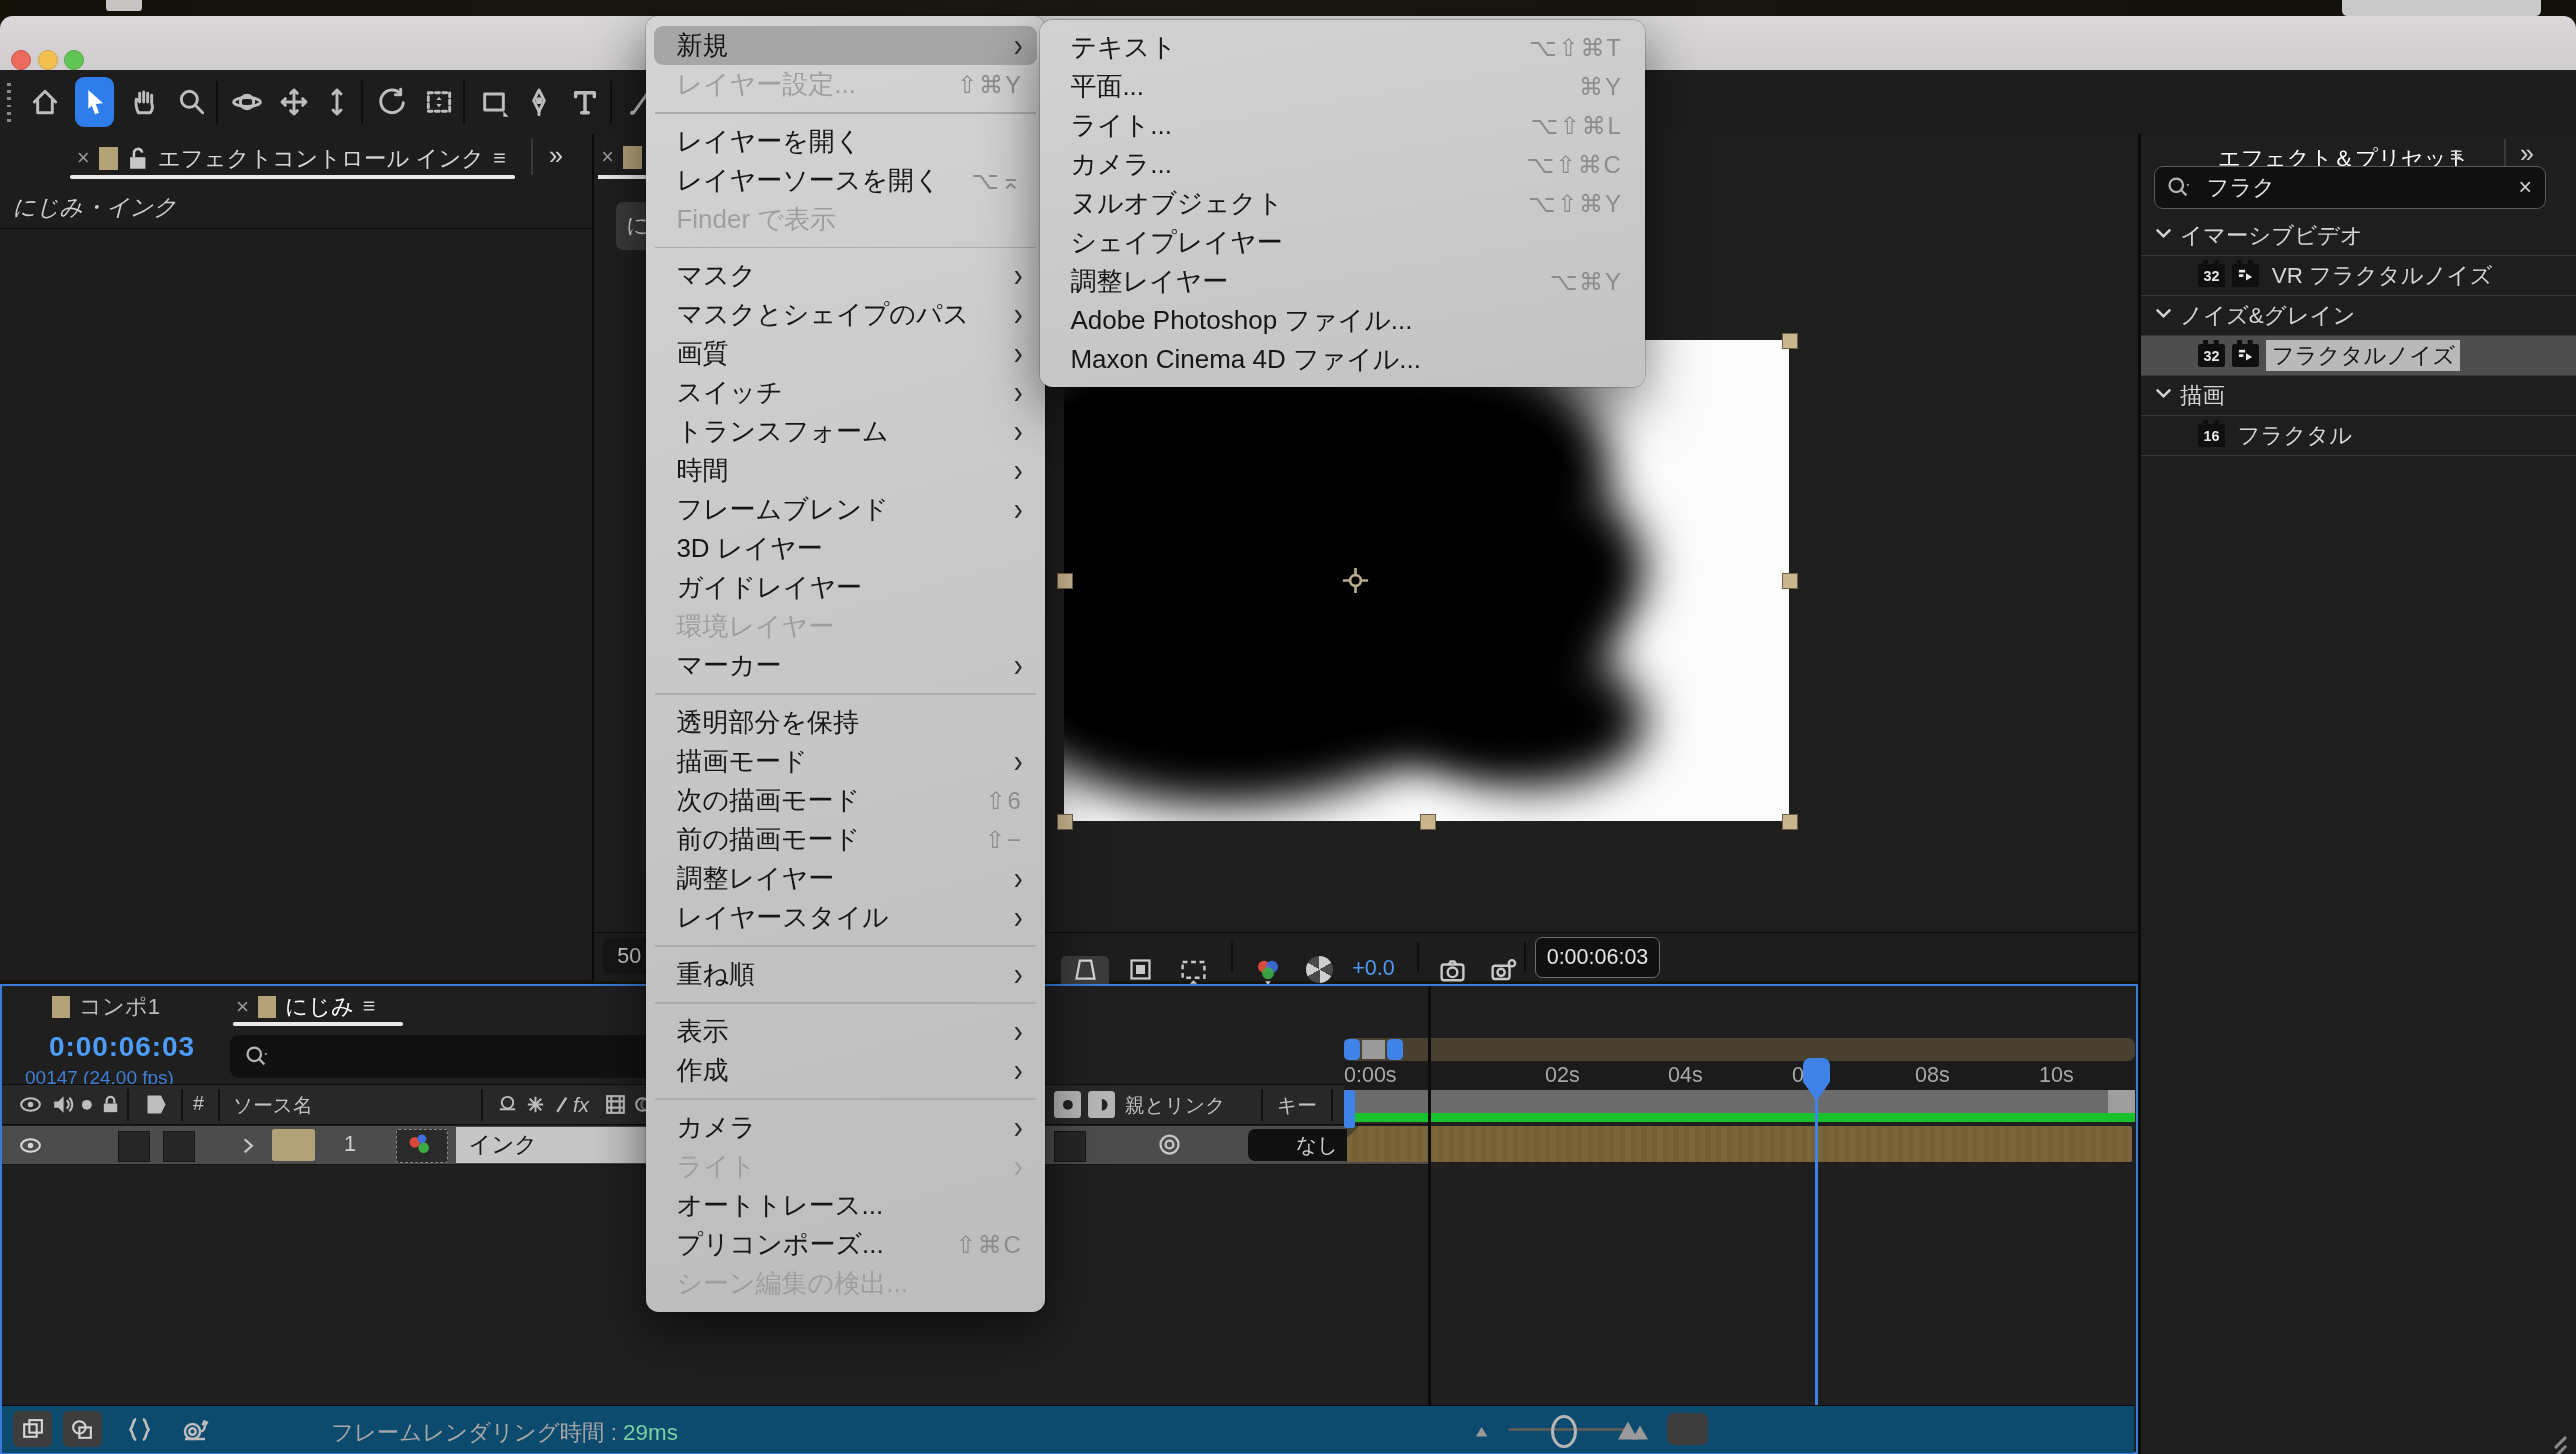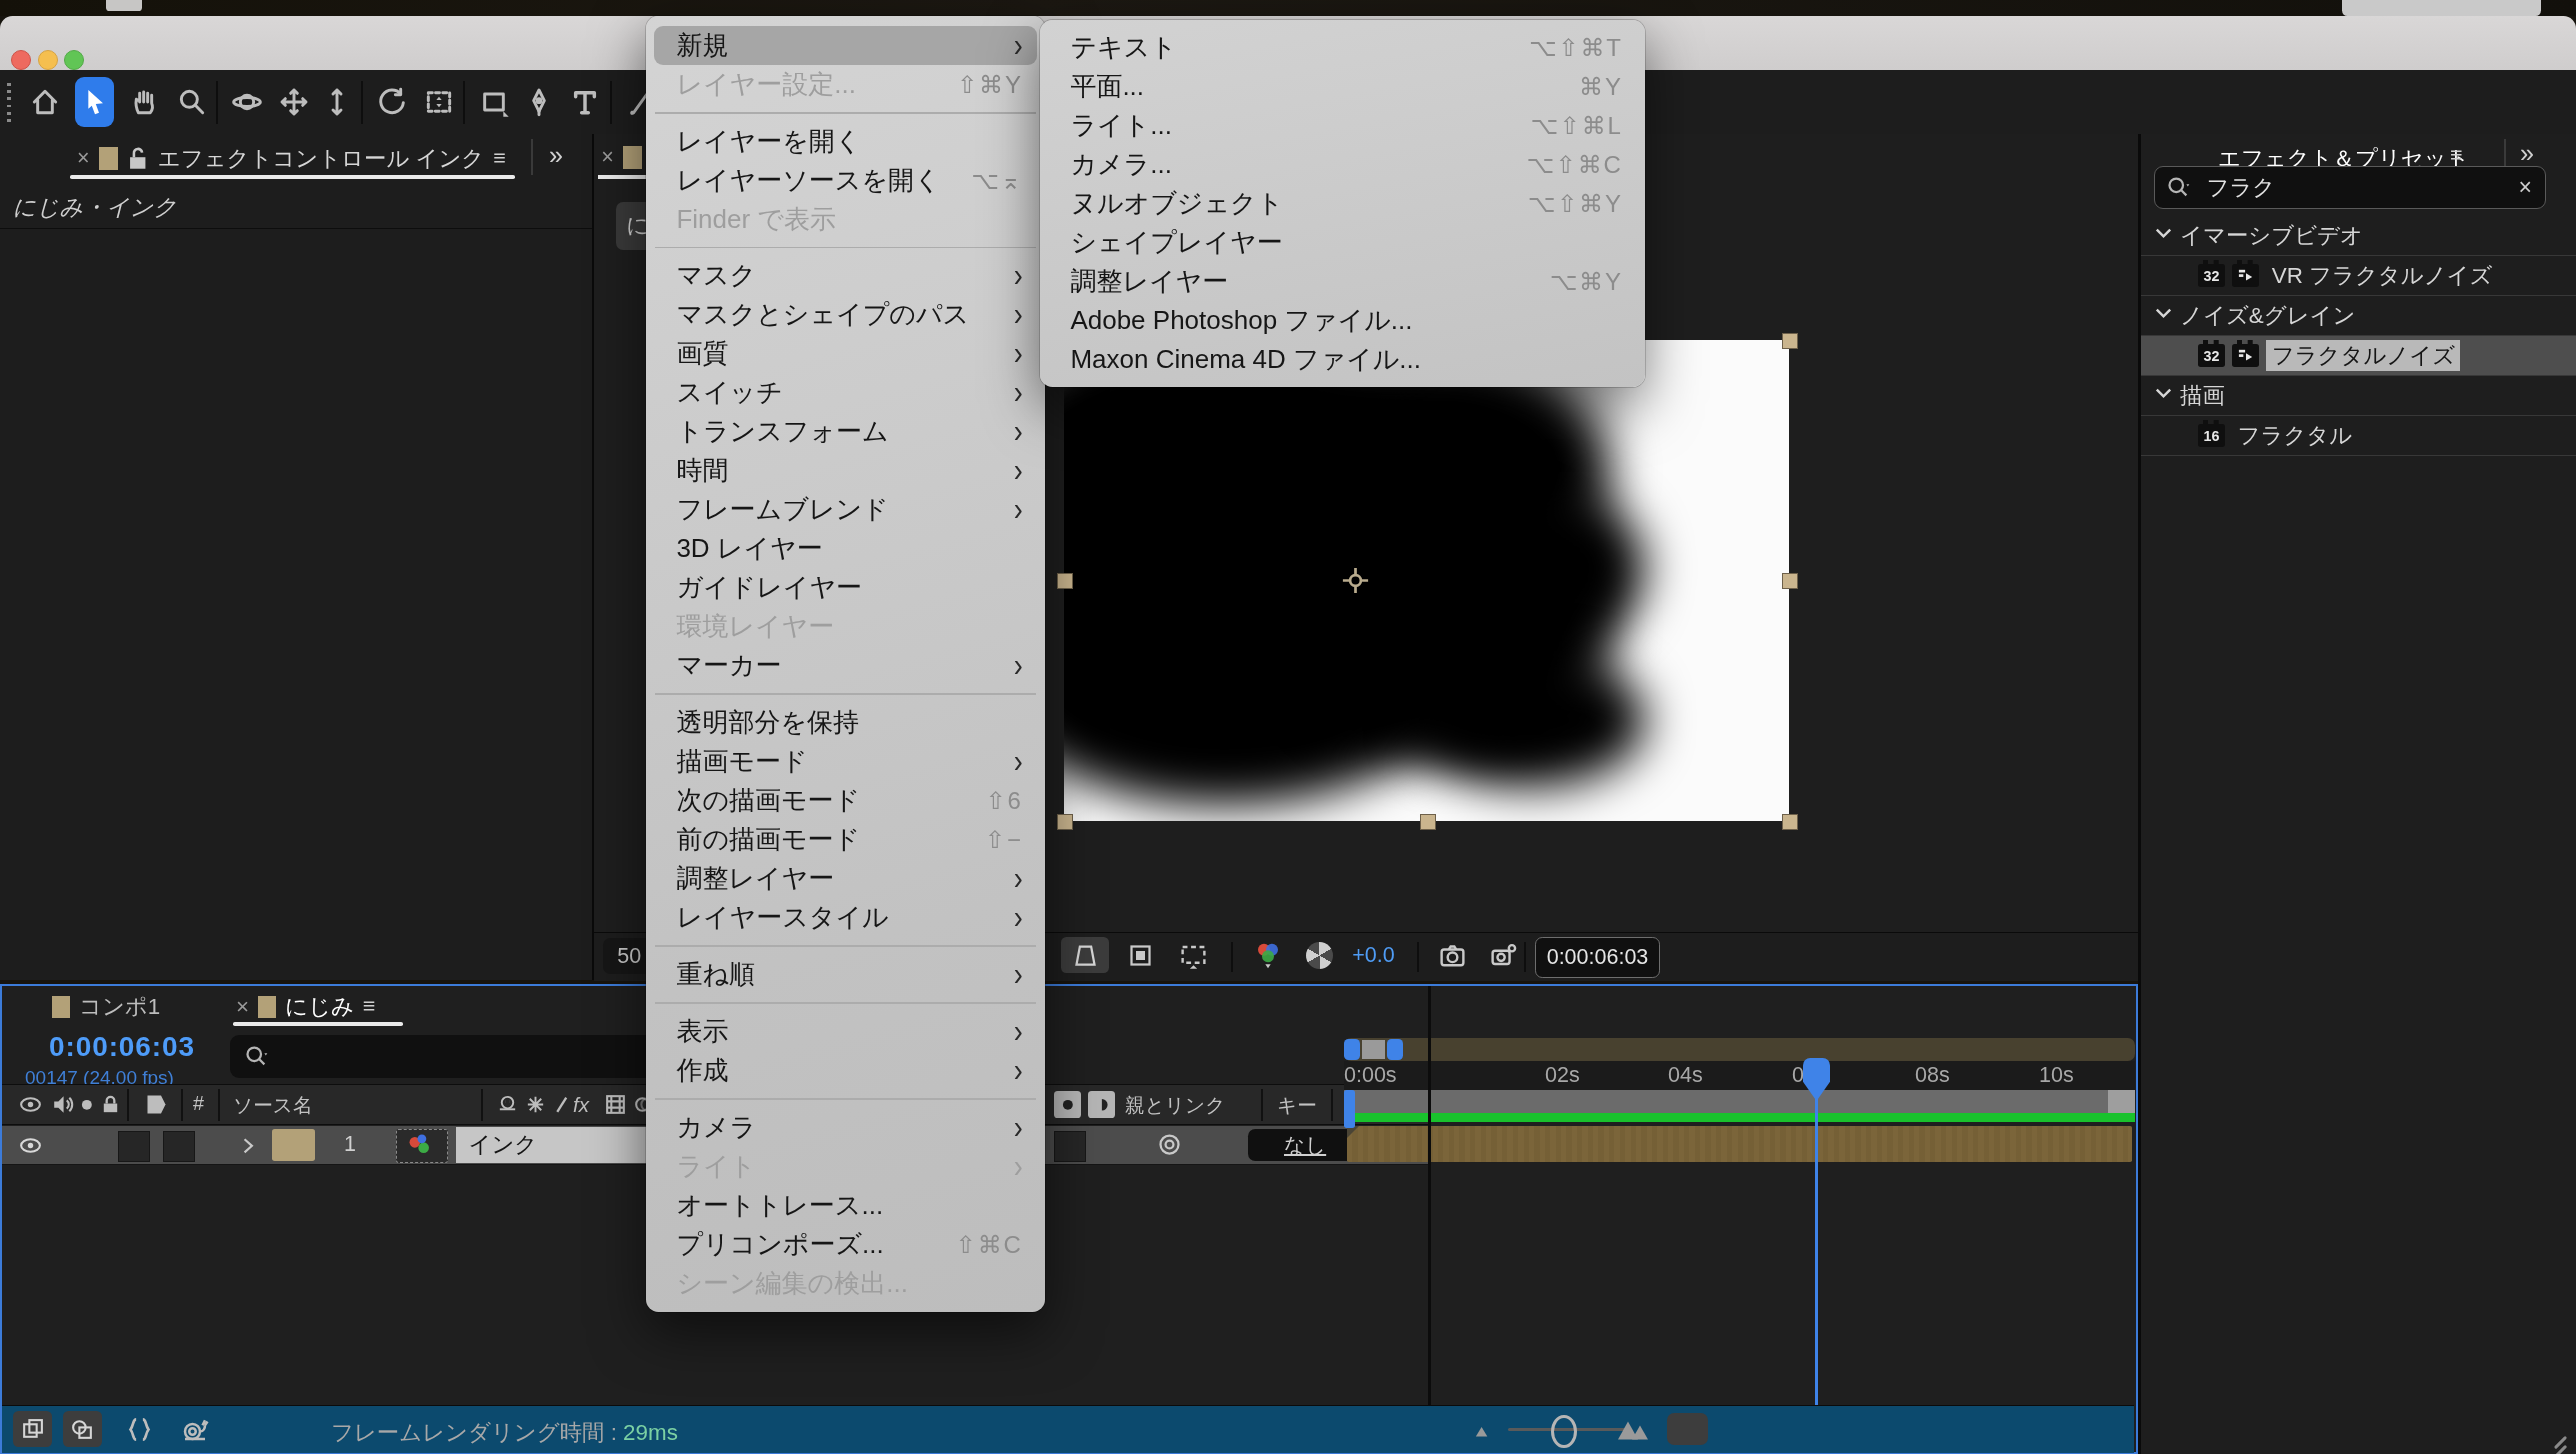--- a/index.html
+++ b/index.html
@@ -43,21 +43,21 @@
   
   #viewer-panel{left:594px;top:134px;width:1544px;height:846px;background:#1e1e1e;}
   #viewer-divider-l{left:592px;top:134px;width:1.8px;height:846px;background:#0a0a0a;}
   #comp-area{position:absolute;left:470px;top:206px;width:725px;height:481px;background:#fbfbfb;overflow:hidden;}
   .blob{position:absolute;background:#000;border-radius:50%;filter:blur(23px);}
   .handle{position:absolute;width:14.3px;height:14.3px;background:#cab58e;border:0.9px solid #6d604a;z-index:5;}
   #anchor{position:absolute;left:748px;top:433px;width:27px;height:27px;z-index:6;}
   #anchor svg{stroke:#b9ab8d;stroke-width:3;fill:none;}
   #viewer-bottombar{position:absolute;left:0;top:798px;width:1544px;height:48px;background:#1d1d1d;border-top:1.8px solid #0a0a0a;display:flex;align-items:center;}
   #zoom-box{position:absolute;left:9px;top:5.4px;width:70px;height:36px;background:#161616;border-radius:7.2px;color:#c9c9c9;font-size:21.5px;line-height:36px;padding-left:14.3px;}
-  .vb-icon{position:absolute;top:4px;height:36px;display:flex;align-items:center;justify-content:center;color:#c9c9c9;}
+  .vb-icon{position:absolute;top:23px;height:36px;display:flex;align-items:flex-start;justify-content:center;color:#c9c9c9;}
   .vb-box{background:#3c3c3c;border-radius:5.4px;}
   .vb-sep{position:absolute;top:9px;width:1.8px;height:30px;background:#0e0e0e;}
   #exposure-val{color:#4f9cf5;font-size:21.5px;}
   #vb-timecode{position:absolute;left:941px;top:3.6px;width:123px;height:39px;background:#101010;border:0.9px solid #6e6e6e;border-radius:7.2px;color:#e6e6e6;font-size:21.5px;text-align:center;line-height:39px;}
   
   #viewer-tab-sliver{position:absolute;left:7.2px;top:0;display:flex;gap:9px;align-items:center;height:47px;font-size:21.5px;color:#9a9a9a;}
   #viewer-tab-underline{position:absolute;left:3.6px;top:41px;width:54px;height:3.6px;background:#eaeaea;}
   #viewer-name-frag{position:absolute;left:21.5px;top:68px;width:36px;height:48px;background:#3a3a3a;border-radius:7.2px;color:#cfcfcf;font-size:22.4px;line-height:48px;padding-left:10.7px;}
   
   #fx-panel{left:2141px;top:134px;width:435px;height:1320px;background:#1e1e1e;}
@@ -110,21 +110,21 @@
   
   #tl-header{position:absolute;left:0;top:98px;width:1426px;height:39px;background:#282828;border-top:0.9px solid #0d0d0d;border-bottom:0.9px solid #0d0d0d;}
   .hicon{position:absolute;top:5.4px;height:29px;display:flex;align-items:center;color:#bdbdbd;}
   .hsep{position:absolute;top:3.6px;width:1.8px;height:32px;background:#111;}
   .hlabel{position:absolute;top:7.2px;font-size:19.7px;color:#c2c2c2;}
   
   #tl-layer-row{position:absolute;left:0;top:140px;width:1426px;height:38px;background:#4c4c4c;border-bottom:0.9px solid #151515;}
   .cellbox{position:absolute;top:4.5px;width:30px;height:29px;background:#262626;border:0.9px solid #171717;}
   #layer-name-cell{position:absolute;left:454px;top:0.9px;width:379px;height:36px;background:#c6c6c6;color:#141414;font-size:22.4px;line-height:36px;padding-left:12.5px;}
   #parent-dropdown{position:absolute;left:1246px;top:2.7px;width:277px;height:32px;background:#101010;border-radius:7.2px;color:#d0d0d0;font-size:20.6px;line-height:32px;}
-  #parent-dropdown .val{margin-left:36px;text-decoration:underline;}
+  #parent-dropdown .val{margin-left:48px;}
   #parent-dropdown .dd{position:absolute;right:32px;top:0;}
   
   #tl-navigator{position:absolute;left:1342px;top:52px;width:791px;height:23px;background:#48412f;border-radius:7.2px;}
   .nav-handle{position:absolute;top:0.9px;width:16px;height:21.5px;background:#3f83e8;border-radius:4.5px;}
   #nav-grey{position:absolute;left:18px;top:1.8px;width:23px;height:19.7px;background:#9a9a9a;}
   #tl-ruler{position:absolute;left:1342px;top:75px;width:791px;height:50px;background:#1b1b1b;}
   .ruler-label{position:absolute;top:1.8px;font-size:21.5px;color:#a8a8a8;}
   .ruler-tick{position:absolute;top:34px;width:1.8px;height:14.3px;background:#8f8f8f;}
   #workarea-bar{position:absolute;left:1342px;top:104px;width:791px;height:23px;background:#6b6b6b;}
   #workarea-endhandle{position:absolute;left:2106px;top:104px;width:27px;height:23px;background:#9e9e9e;}

